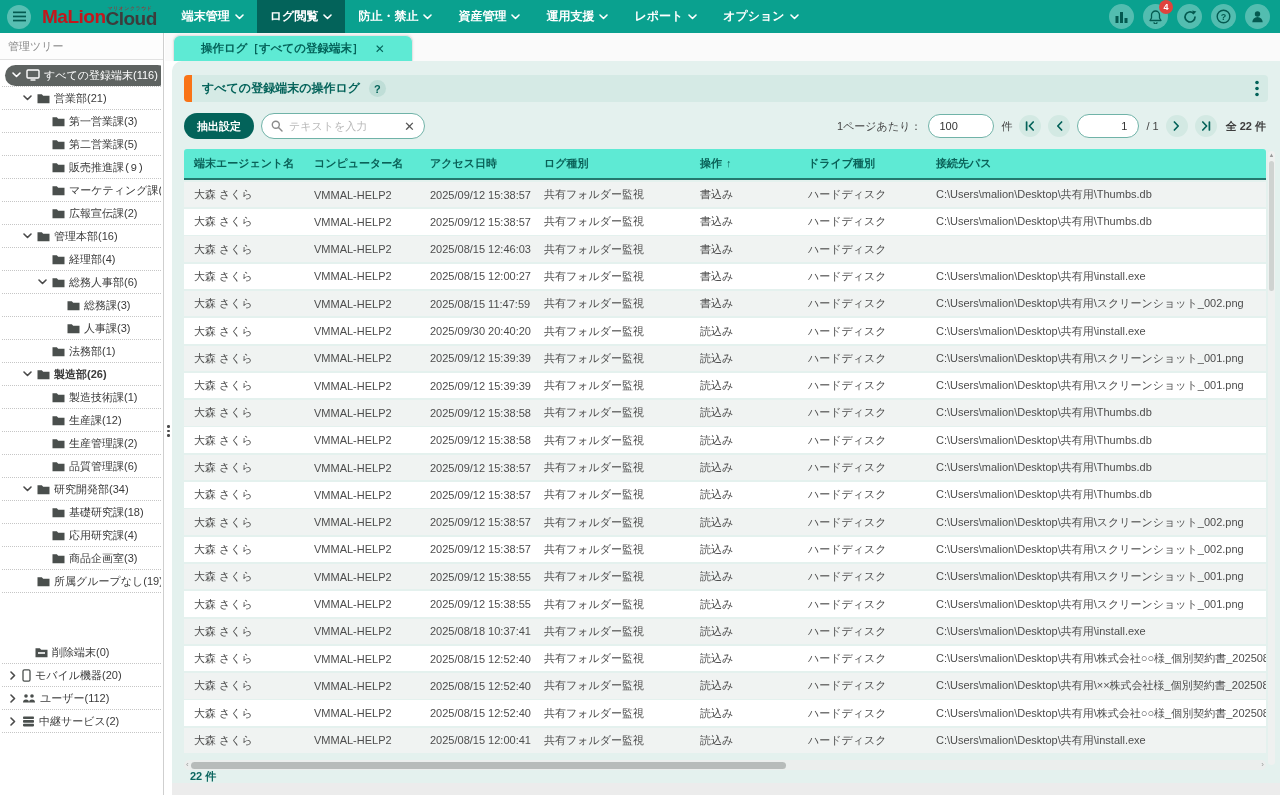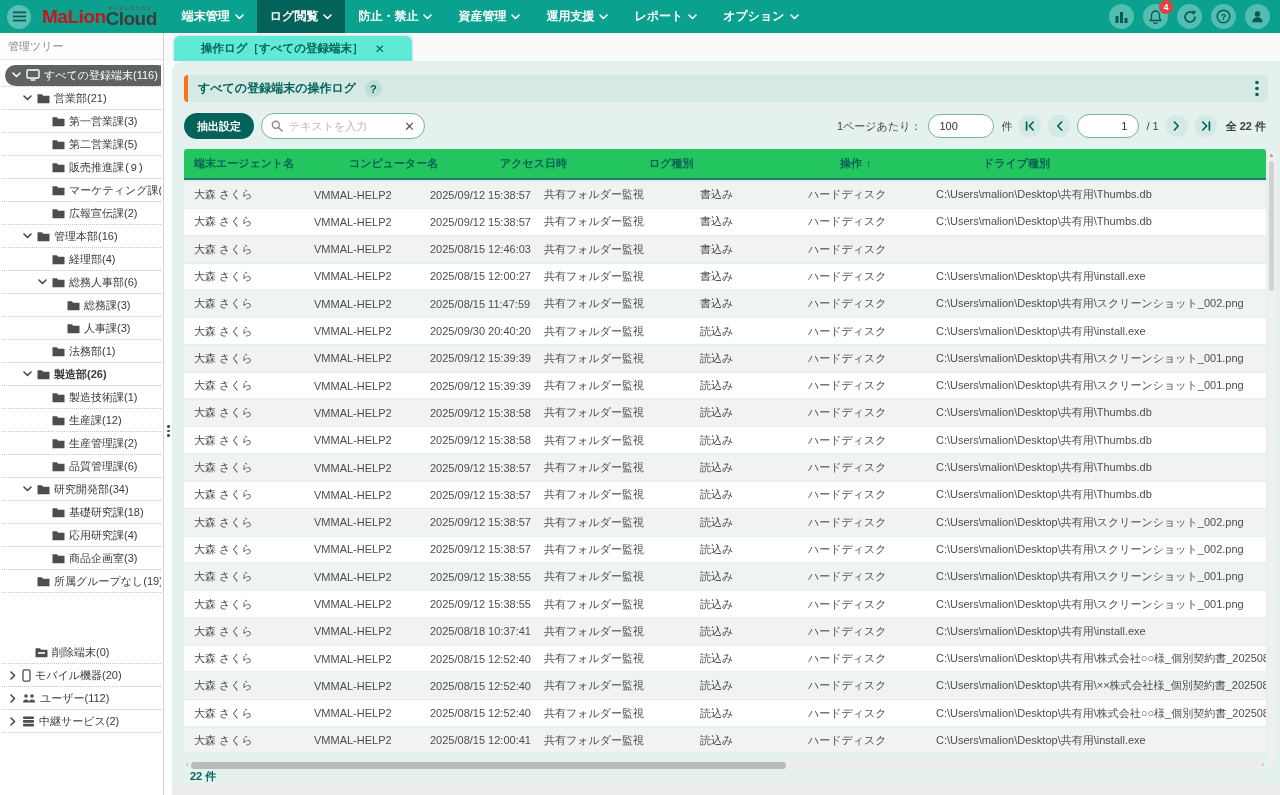--- a/index.html
+++ b/index.html
@@ -46,21 +46,21 @@
   .tab{position:absolute;left:8px;bottom:0;height:26px;background:#5eead4;
     border:1px solid #e4e4e4;border-bottom:none;border-radius:7px 7px 0 0;
     display:flex;align-items:center;padding:0 27px;gap:11px;box-shadow:0 -1px 3px rgba(0,0,0,.07);cursor:pointer;}
   .tab-title{font-size:11.5px;color:#04635A;font-weight:bold;white-space:nowrap;}
   .tab-close{color:#04635A;font-size:12px;font-weight:bold;line-height:1;cursor:pointer;}
   
   .main{position:absolute;left:172px;top:61px;right:0;height:722px;background:#E4F1EE;
     border-top-left-radius:10px;overflow:hidden;}
   .bottom-strip{position:absolute;left:172px;top:783px;right:0;bottom:0;background:#ECECEC;}
   .content-header{position:absolute;left:12px;right:12px;top:14px;height:27px;background:#D5EAE5;
-    border-left:4px solid #f97316;border-radius:4px;display:flex;align-items:center;}
+    border-left:8px solid #f97316;border-radius:4px;display:flex;align-items:center;}
   .content-title{margin-left:10px;font-size:12px;font-weight:bold;color:#04635A;}
   .help-circle{margin-left:9px;width:17px;height:17px;border-radius:50%;background:#BFDED7;
     color:#04635A;font-size:11px;font-weight:bold;display:flex;align-items:center;
     justify-content:center;cursor:pointer;}
   .kebab{margin-left:auto;margin-right:9px;display:flex;align-items:center;cursor:pointer;}
   
   .toolbar{position:absolute;left:12px;right:14px;top:51px;height:28px;display:flex;align-items:center;}
   .filter-btn{height:26px;padding:0 13px;background:#03635A;color:#fff;font-size:11px;
     font-weight:bold;border:none;border-radius:14px;cursor:pointer;
     font-family:"Liberation Sans","DejaVu Sans",sans-serif;}
@@ -75,22 +75,22 @@
     display:flex;align-items:center;justify-content:space-between;padding:0 10px;color:#333;cursor:pointer;gap:34px;}
   .pg-btn{width:22px;height:22px;border-radius:50%;background:#D3E9E3;display:flex;
     align-items:center;justify-content:center;cursor:pointer;}
   .page-input{width:62px;height:24px;border:1.5px solid #70B3A8;border-radius:13px;text-align:right;
     padding:0 11px;font-size:11px;color:#333;outline:none;background:#fff;
     font-family:"Liberation Sans","DejaVu Sans",sans-serif;}
   .total-label{font-weight:bold;color:#3d3d3d;margin-left:2px;white-space:nowrap;}
   
   .table{position:absolute;left:12px;top:88px;right:14px;}
   .thead,.tr{display:grid;grid-template-columns:120px 116px 114px 156px 108px 128px 1fr;}
-  .thead{height:31px;background:#22c55e;border-bottom:2px solid #24786E;
-    border-radius:3px 3px 0 0;align-items:center;gap:35px;}
+  .thead{height:31px;background:#5eead4;border-bottom:2px solid #24786E;
+    border-radius:3px 3px 0 0;align-items:center;}
   .th{padding-left:10px;font-size:11px;font-weight:bold;color:#0A6158;white-space:nowrap;}
   .sort-arrow{margin-left:4px;font-weight:bold;}
   .tr{height:25.5px;margin-top:1.8px;align-items:center;background:#fff;cursor:pointer;}
   .tr.alt{background:#F0F3F2;}
   .td{padding-left:10px;font-size:11px;color:#4d4d4d;white-space:nowrap;overflow:hidden;}
   .vscroll{position:absolute;right:5px;top:90px;width:7px;height:614px;background:#EFF1F0;
     border-radius:4px;z-index:5;}
   .vscroll .arrow{position:absolute;top:1px;left:0;width:7px;text-align:center;
     font-size:6px;color:#9a9a9a;line-height:7px;cursor:pointer;}
   .vscroll .thumb{position:absolute;top:10px;left:1px;width:5px;height:130px;background:#CFD3D1;
@@ -621,20 +621,21 @@
   </div>
 
   <div class="table">
     <div class="thead">
         <div class="th">端末エージェント名</div>
         <div class="th">コンピューター名</div>
         <div class="th">アクセス日時</div>
         <div class="th">ログ種別</div>
         <div class="th">操作<span class="sort-arrow">↑</span></div>
         <div class="th">ドライブ種別</div>
+        <div class="th">接続先パス</div>
       </div>
     <div class="tbody">
         <div class="tr alt">
           <div class="td">大森 さくら</div>
           <div class="td">VMMAL-HELP2</div>
           <div class="td">2025/09/12 15:38:57</div>
           <div class="td">共有フォルダー監視</div>
           <div class="td">書込み</div>
           <div class="td">ハードディスク</div>
           <div class="td">C:\Users\malion\Desktop\共有用\Thumbs.db</div>

